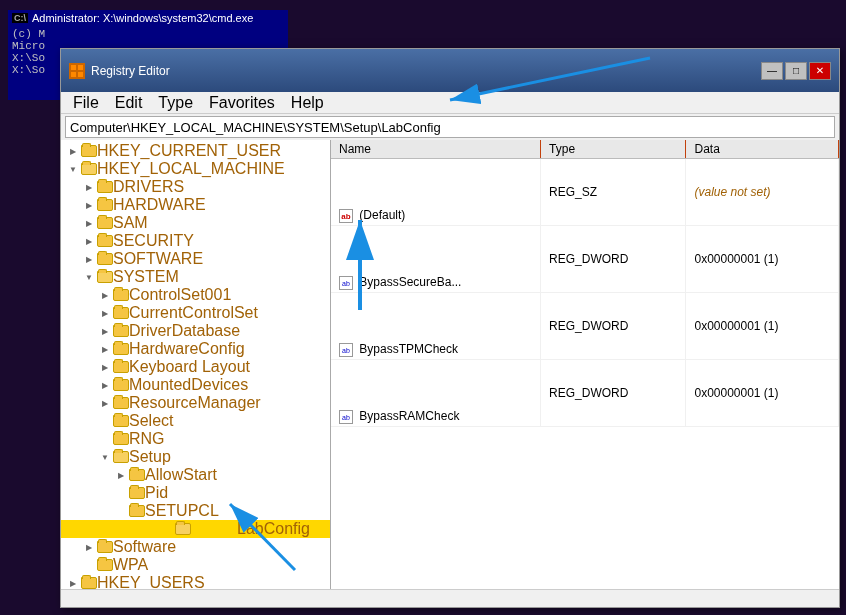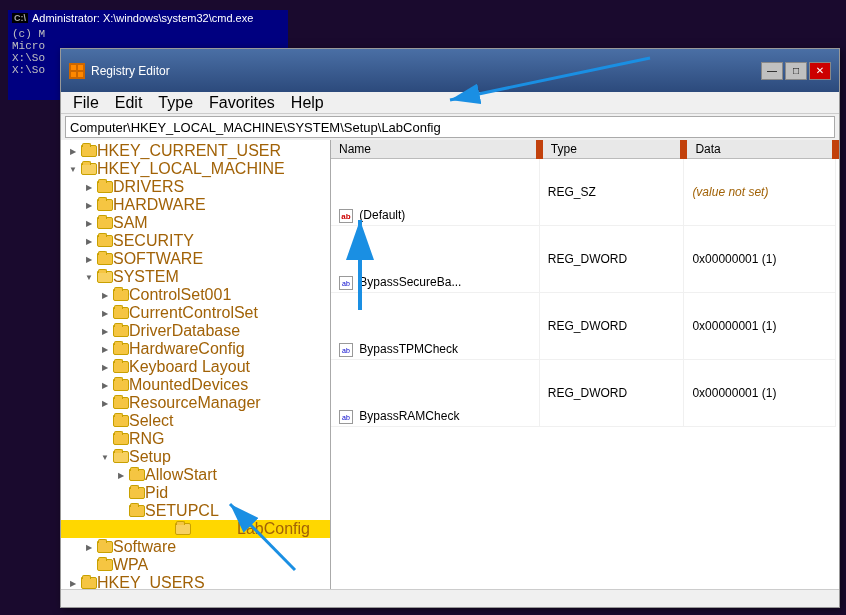--- a/index.html
+++ b/index.html
@@ -214,21 +214,21 @@
     }
 
     .reg-table {
       width: 100%;
       border-collapse: collapse;
       font-size: 12px;
     }
     .reg-table th {
       background: #e8e8e8;
       border-bottom: 1px solid #bbb;
-      border-right: 7px solid #c2410c;
+      border-right: 1px solid #c2410c;
       padding: 2px 8px;
       text-align: left;
       font-weight: normal;
       position: sticky;
       top: 0;
     }
     .reg-table td {
       padding: 2px 8px;
       border-bottom: 1px solid #f0f0f0;
       border-right: 1px solid #f0f0f0;

